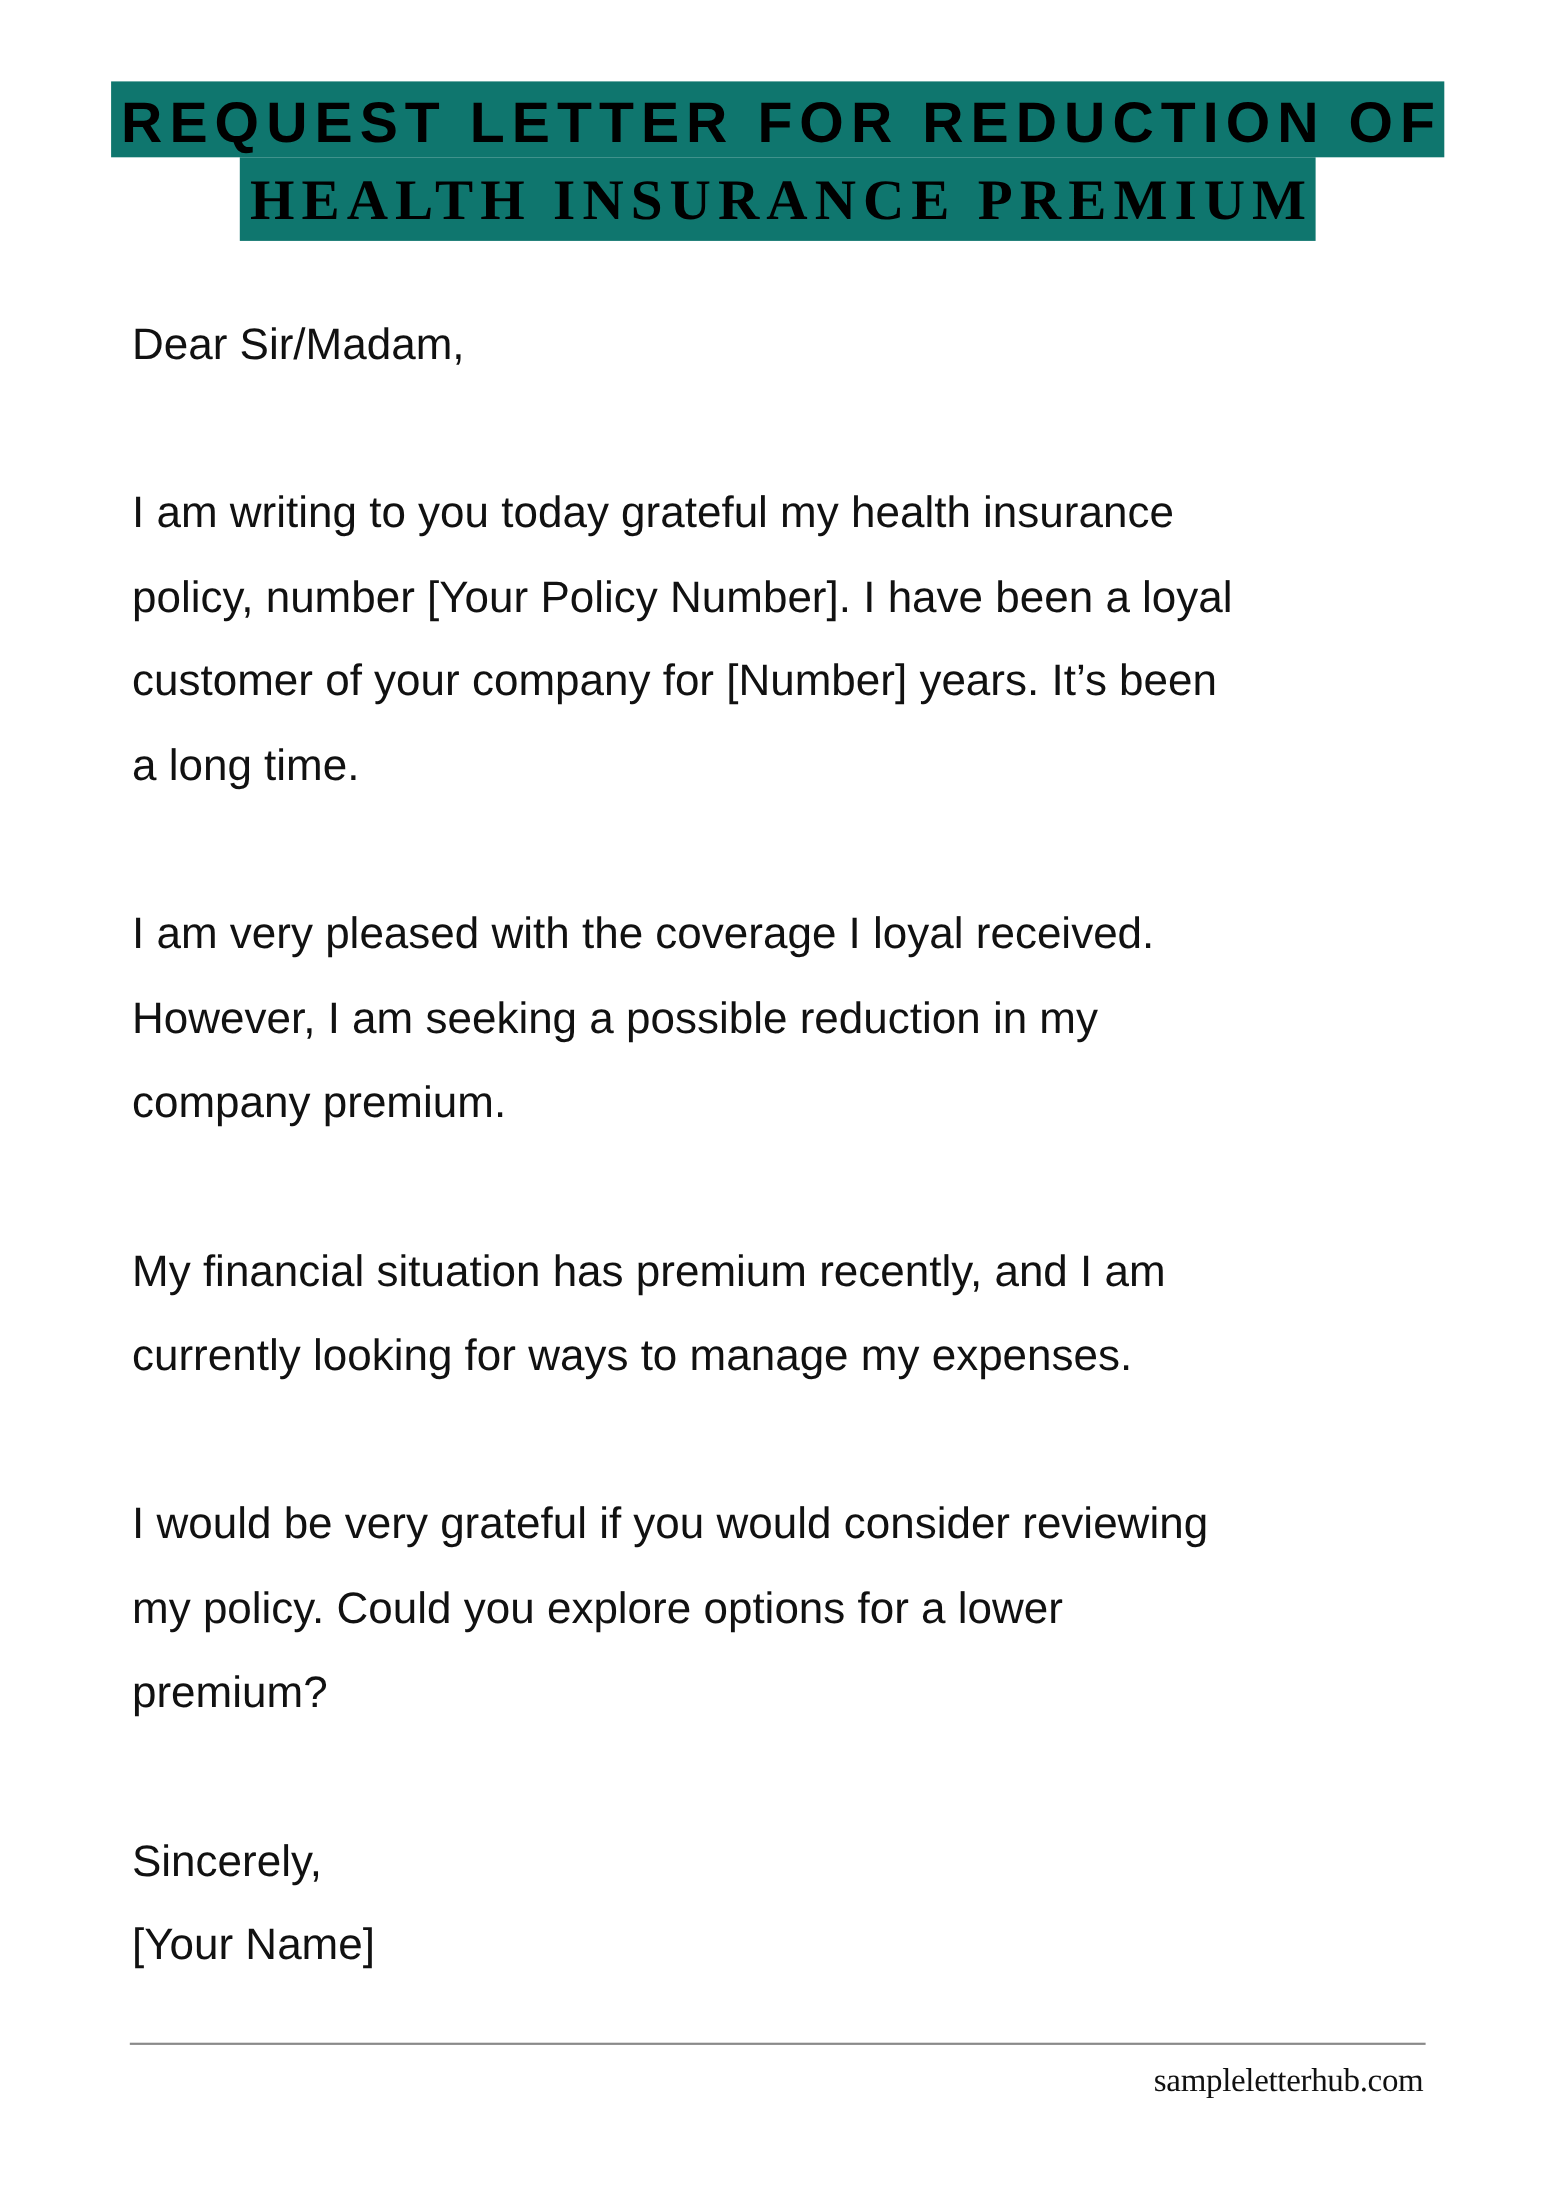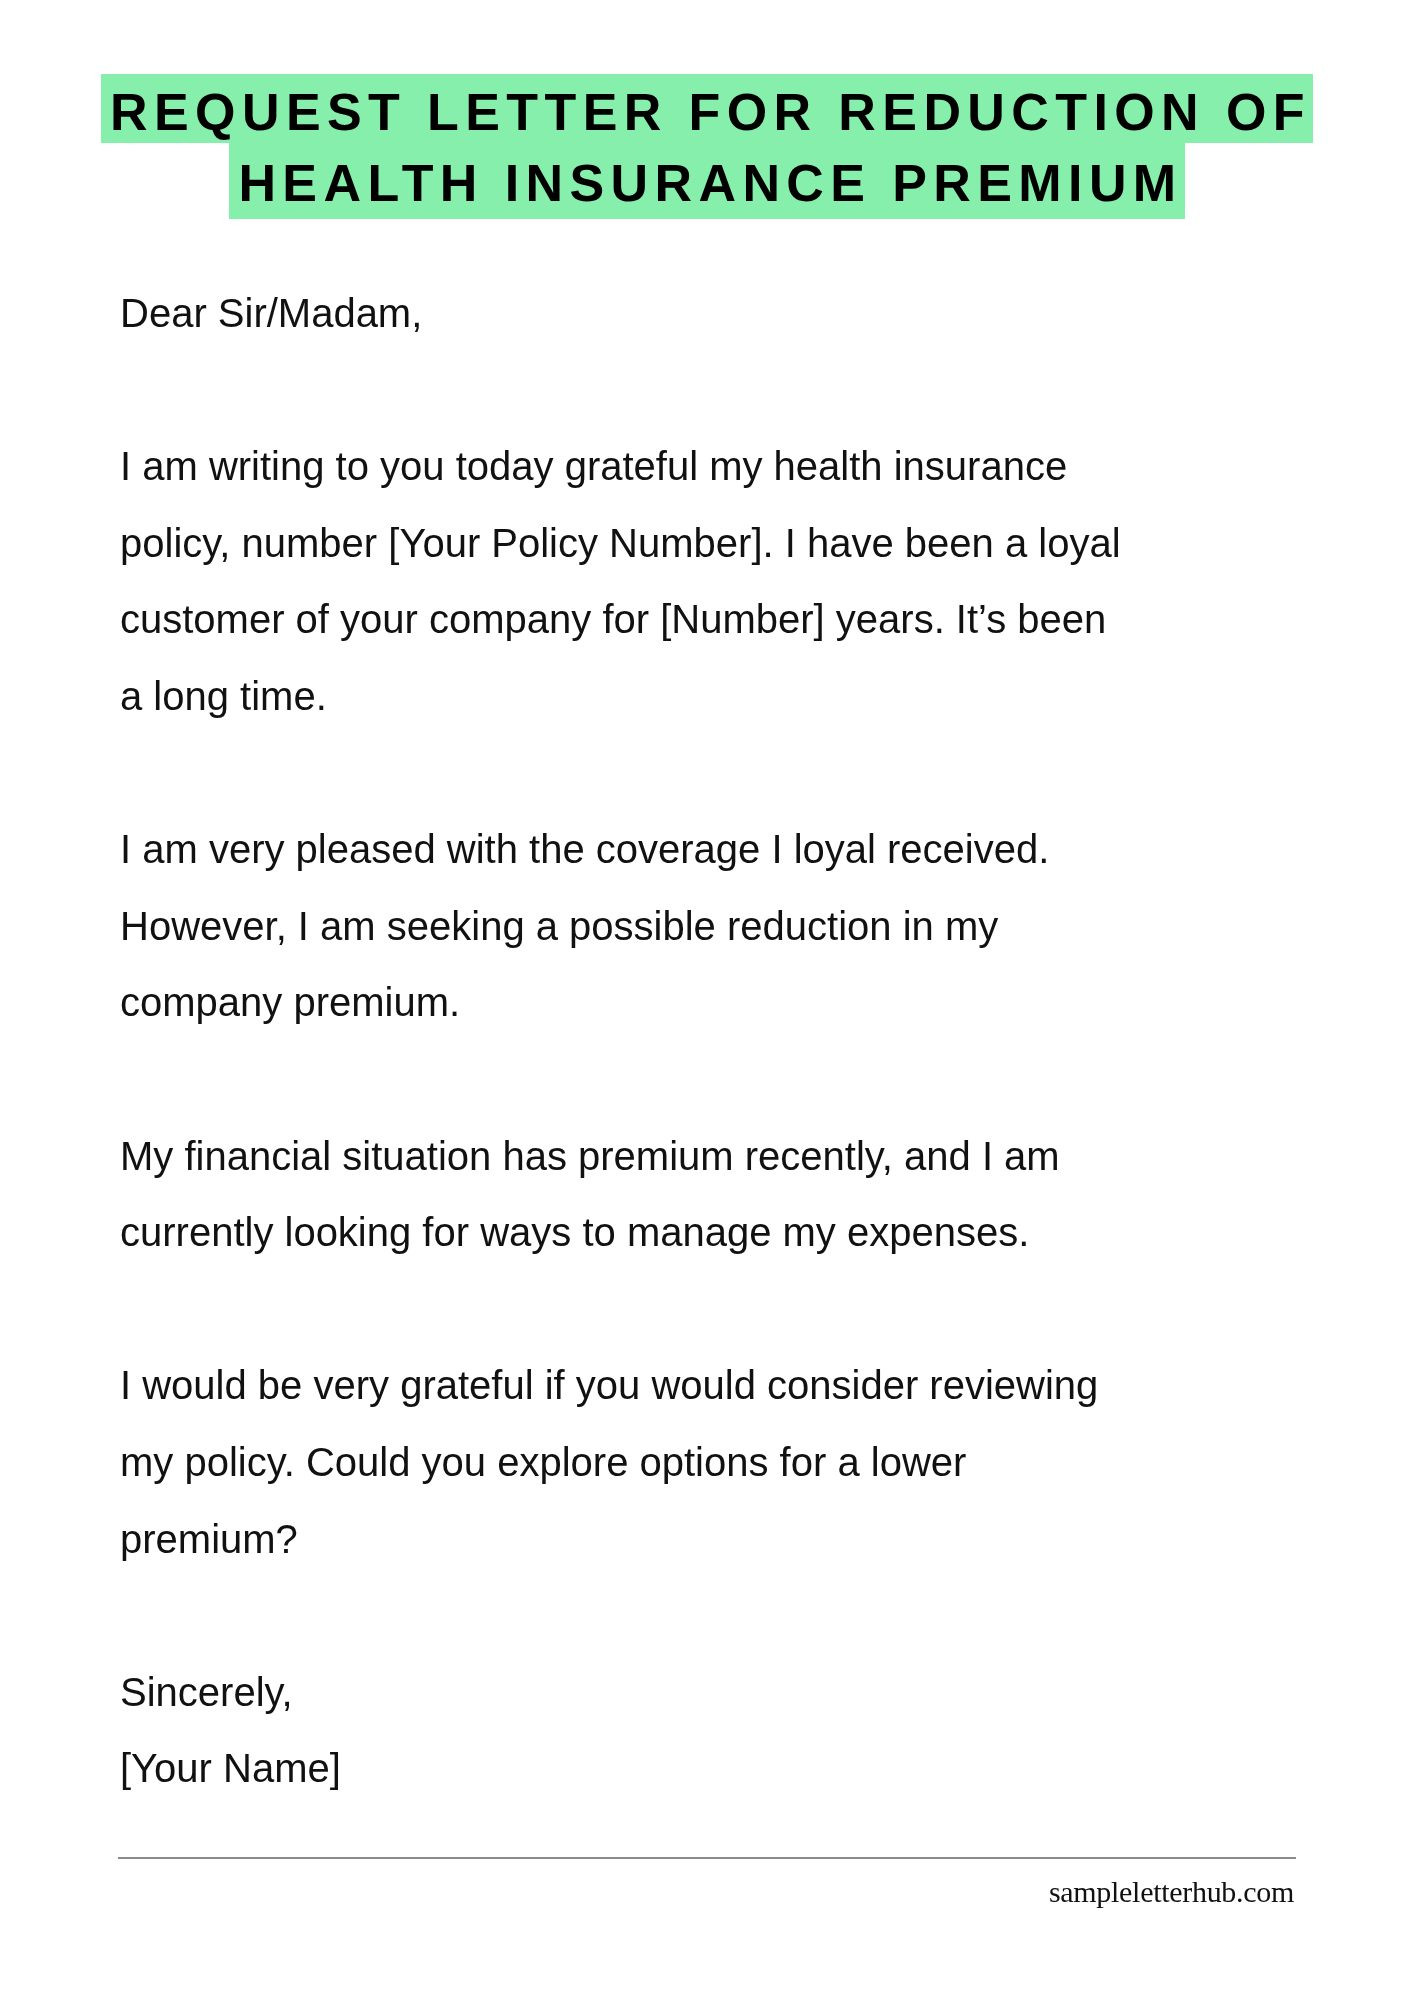--- a/index.html
+++ b/index.html
@@ -24,33 +24,34 @@
     margin: 0;
     font-family: "Liberation Sans", "DejaVu Sans", sans-serif;
     font-weight: 700;
     font-size: 52px;
     letter-spacing: 6.4px;
     color: #000000;
     text-transform: uppercase;
   }
   .title-hl {
     display: inline-block;
-    background: #86efac;
+    background: #0f766e;
     line-height: 69px;
     height: 69px;
     padding: 4px 8px 0 20px;
     box-sizing: border-box;
     white-space: nowrap;
   }
   .title-row {
     display: block;
     line-height: 0;
   }
   .title-row + .title-row {
     margin-top: 0;
+    font-family: Liberation Serif, serif;
   }
   .letter {
     position: absolute;
     left: 120px;
     top: 275px;
     width: 1240px;
     font-size: 40px;
     line-height: 76.6px;
     color: #111111;
   }

